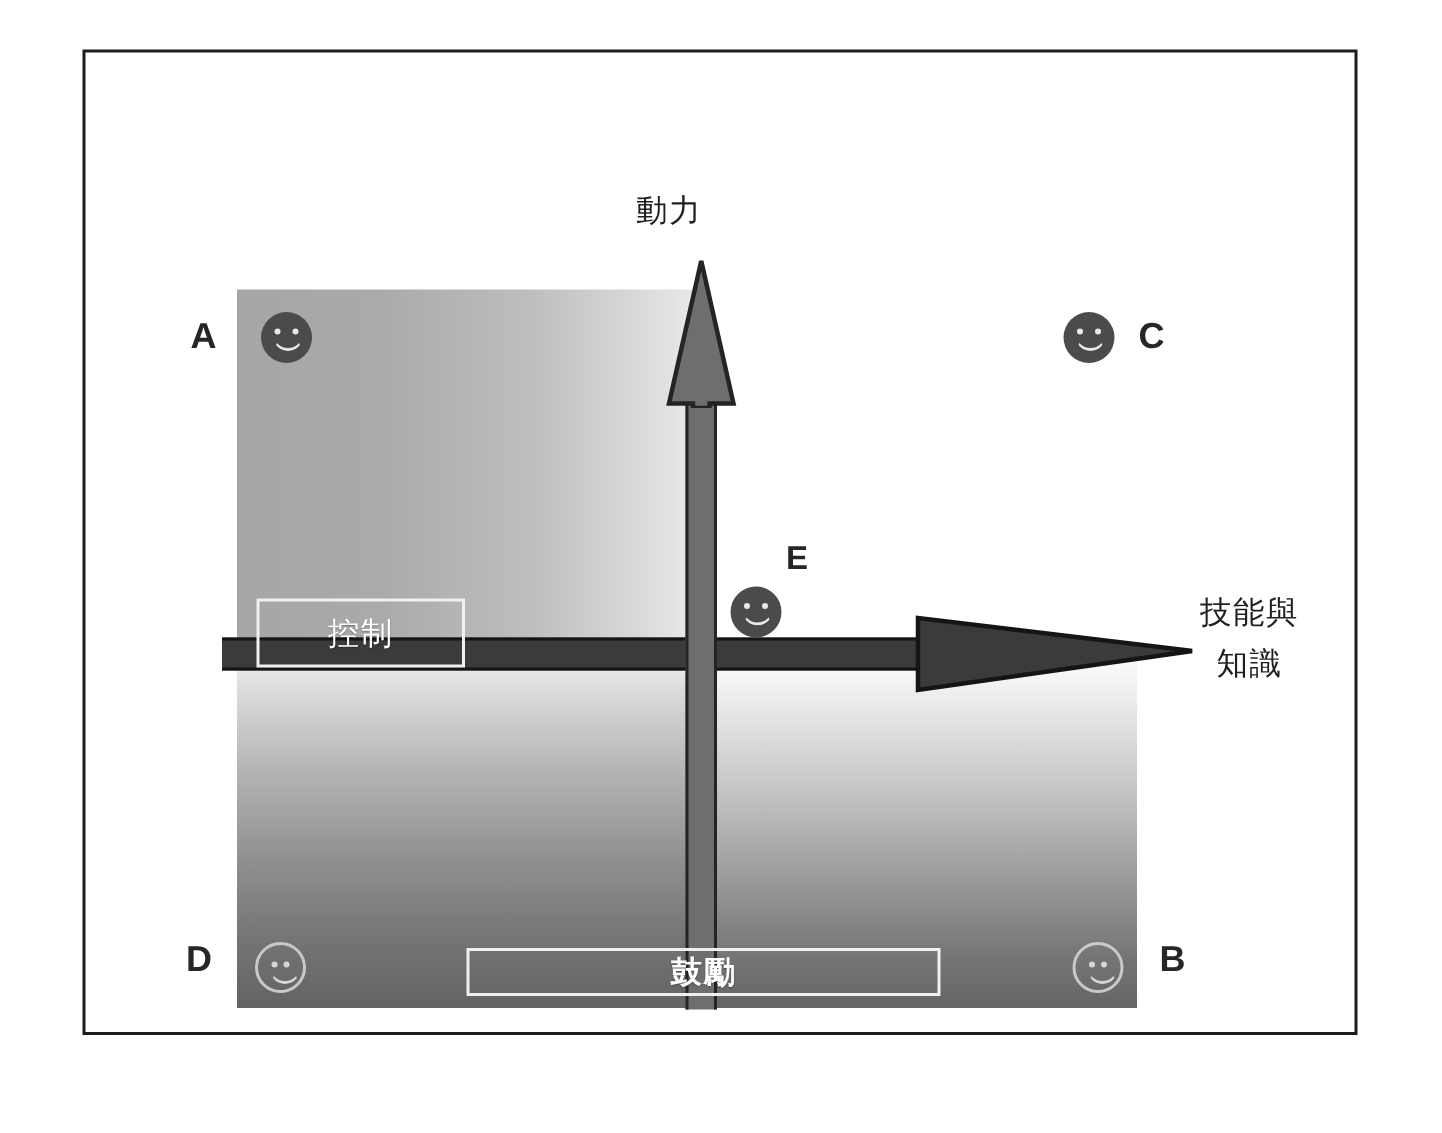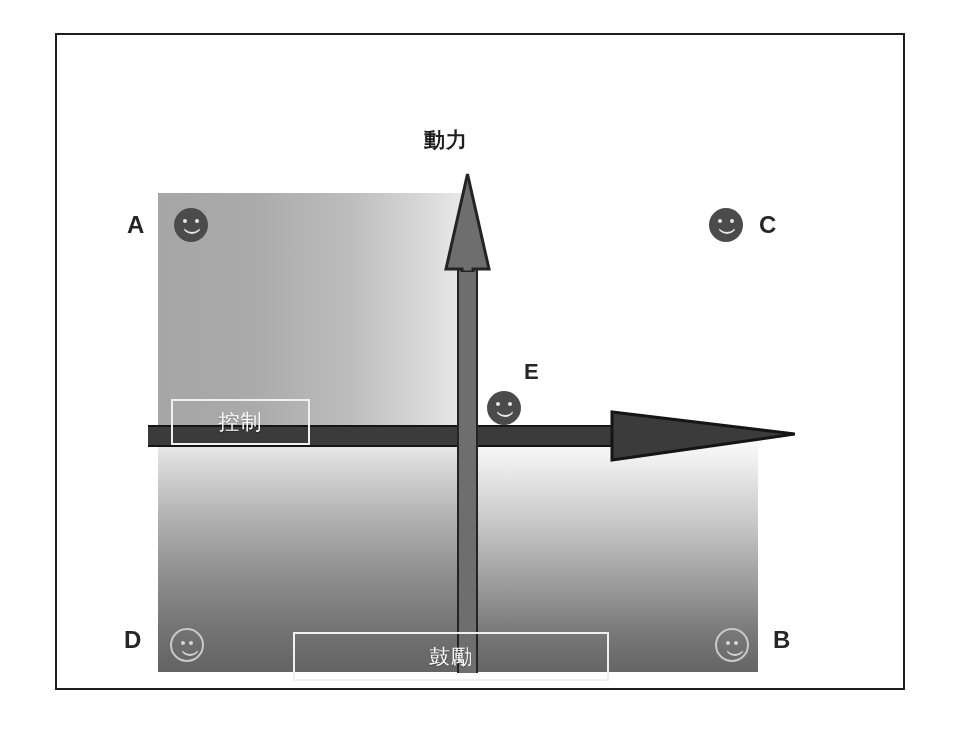--- a/index.html
+++ b/index.html
@@ -128,21 +128,20 @@
     position: absolute;
     color: #1f1f1f;
     font-size: 21px;
     font-weight: 400;
     white-space: nowrap;
   }
   .label-y {
     left: 424px;
     top: 126px;
     letter-spacing: 1px;
-    font-weight: bold;
   }
   .label-x {
     left: 800px;
     top: 392px;
     text-align: center;
     line-height: 34px;
     letter-spacing: 1px;
   }
   .label-x span { display: block; }
 
@@ -219,25 +218,26 @@
     text-shadow: 0 1px 1px rgba(0,0,0,0.35);
     margin-top: 28px;
   }
   .box-control {
     left: 171px;
     top: 371px;
     width: 139px;
     height: 46px;
   }
   .box-encourage {
-    left: 293px;
+    left: 311px;
     top: 604px;
     width: 316px;
-    height: 49px;
+    height: 32px;
     z-index: 6;
+    font-weight: bold;
   }
 </style>
 </head>
 <body>
 
 <div id="figure-root">
 
   <div class="title">圖 8-1：員工類型定位圖</div>
 
   <div class="frame"></div>
@@ -256,20 +256,24 @@
   </div>
 
   <div class="v-arrow-shaft"></div>
   <div class="v-arrow-head">
     <svg width="49" height="100" viewBox="0 0 49 100">
       <polygon points="24.5,2 46,97 30,97 30,100 19,100 19,97 3,97" fill="#6e6e6e" stroke="#242424" stroke-width="3" stroke-linejoin="miter"></polygon>
     </svg>
   </div>
 
   <div class="axis-label label-y">動力</div>
+  <div class="axis-label label-x">
+    <span>技能與</span>
+    <span>知識</span>
+  </div>
 
   <div class="quad-letter letter-a">A</div>
   <div class="quad-letter letter-c">C</div>
   <div class="quad-letter letter-d">D</div>
   <div class="quad-letter letter-b">B</div>
   <div class="quad-letter letter-e">E</div>
 
   <div class="smiley dark smiley-a">
     <span class="eye left"></span>
     <span class="eye right"></span>

